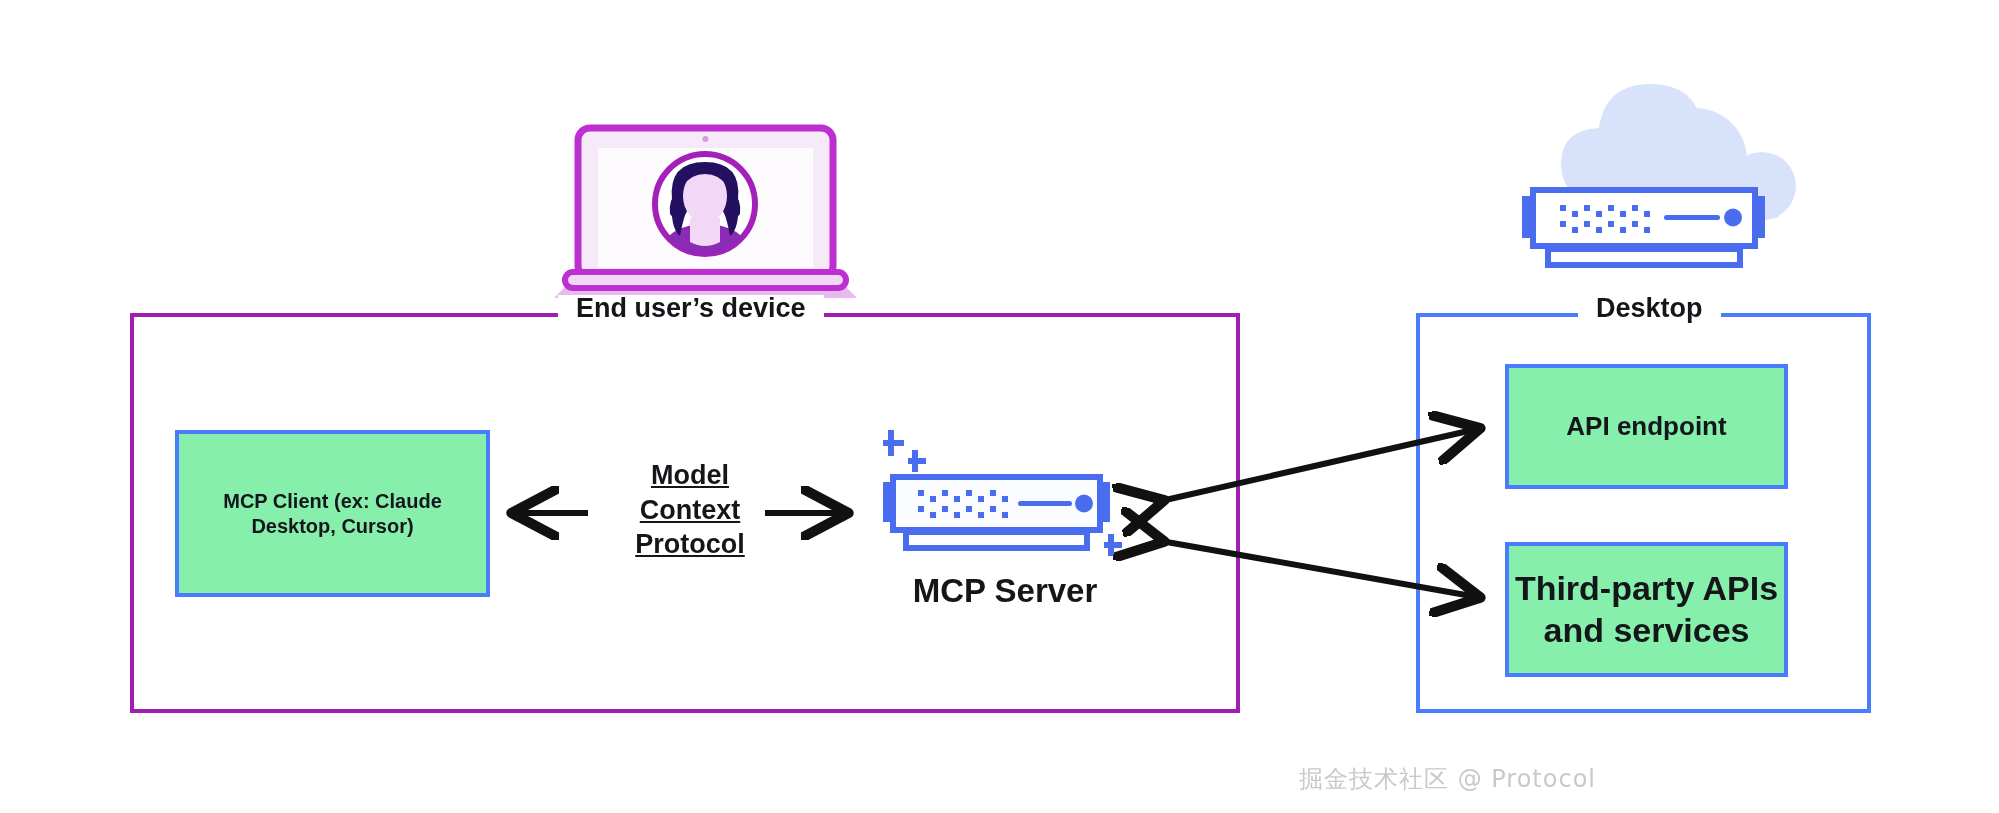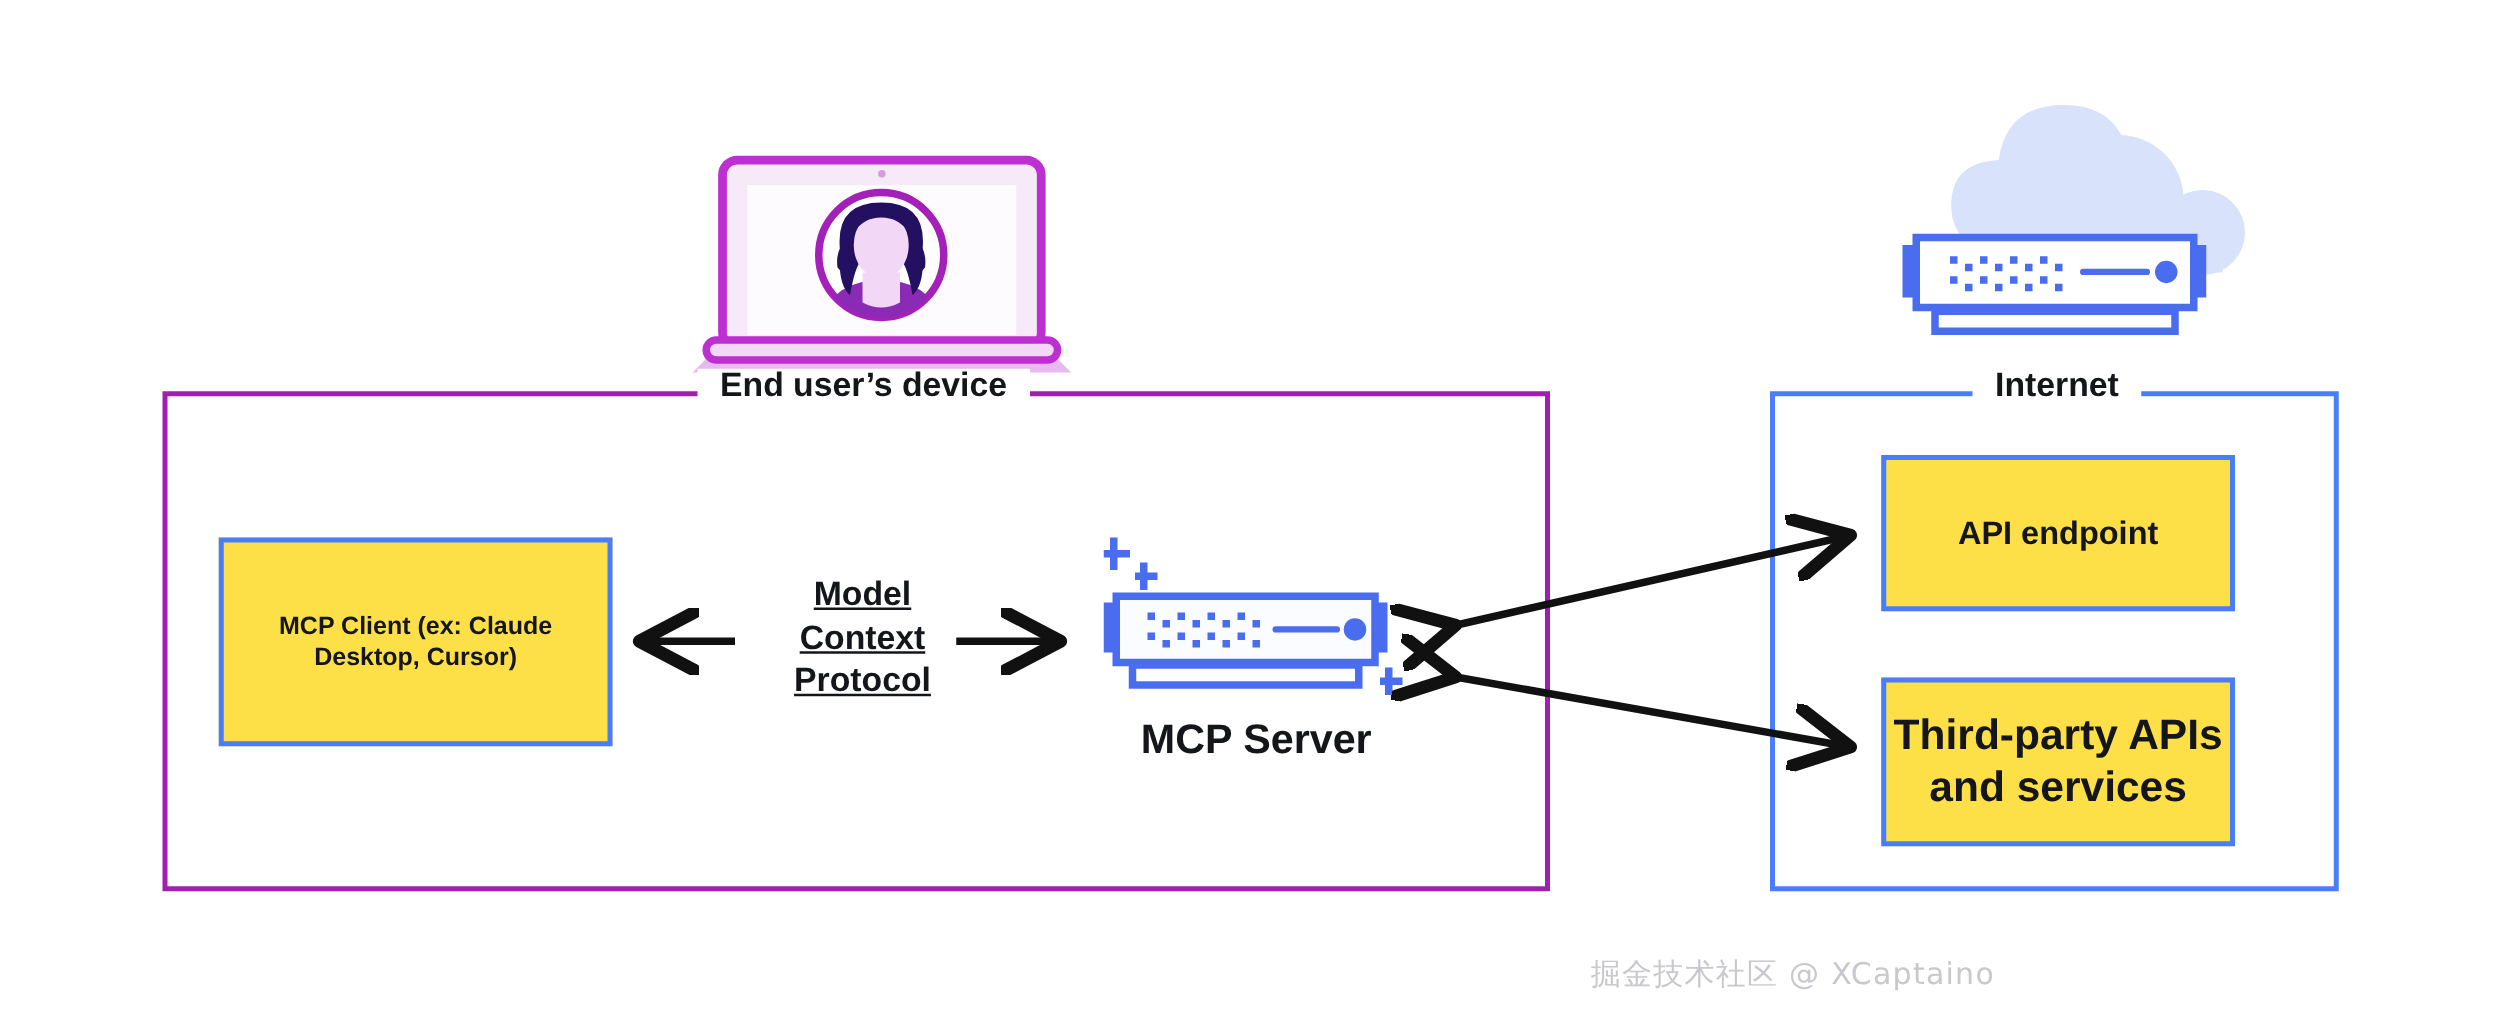--- a/index.html
+++ b/index.html
@@ -65,21 +65,21 @@
     top: 295px;
     padding: 0 18px;
     font-size: 27px;
   }
 
   
   .inner-box {
     position: absolute;
     box-sizing: border-box;
     border: 4px solid #4a7dfc;
-    background: #fde047;
+    background: #86efac;
     display: flex;
     align-items: center;
     justify-content: center;
     text-align: center;
     font-weight: bold;
     color: #14161a;
     line-height: 1.22;
   }
   #box-mcp-client {
     left: 175px;
@@ -266,21 +266,21 @@
       </g>
       <rect x="1018" y="501" width="54" height="5" rx="2.5" fill="#4a6df0"></rect>
       <circle cx="1084" cy="503.5" r="9" fill="#4a6df0"></circle>
     </g>
   </svg>
 
   <div class="group-box" id="group-end-user"></div>
   <div class="group-box" id="group-internet"></div>
 
   <div class="group-label" id="label-end-user">End user’s device</div>
-  <div class="group-label" id="label-internet">Internet</div>
+  <div class="group-label" id="label-internet">Desktop</div>
 
   <div class="inner-box" id="box-mcp-client">MCP Client
 (ex: Claude
 Desktop, Cursor)</div>
 
   <div class="inner-box" id="box-api-endpoint">API endpoint</div>
 
   <div class="inner-box" id="box-third-party">Third-party APIs
 and services</div>
 
@@ -299,15 +299,15 @@
 
     <line x1="588" y1="513" x2="515" y2="513" stroke="#111111" stroke-width="6" marker-end="url(#ah)"></line>
 
     <line x1="765" y1="513" x2="845" y2="513" stroke="#111111" stroke-width="6" marker-end="url(#ah)"></line>
 
     <line x1="1161" y1="501" x2="1477" y2="429" stroke="#111111" stroke-width="6" marker-start="url(#ah)" marker-end="url(#ah)"></line>
 
     <line x1="1161" y1="541" x2="1477" y2="597" stroke="#111111" stroke-width="6" marker-start="url(#ah)" marker-end="url(#ah)"></line>
   </svg>
 
-  <div id="watermark">掘金技术社区 @ XCaptaino</div>
+  <div id="watermark">掘金技术社区 @ Protocol</div>
 
 </div>
 
 </body></html>

